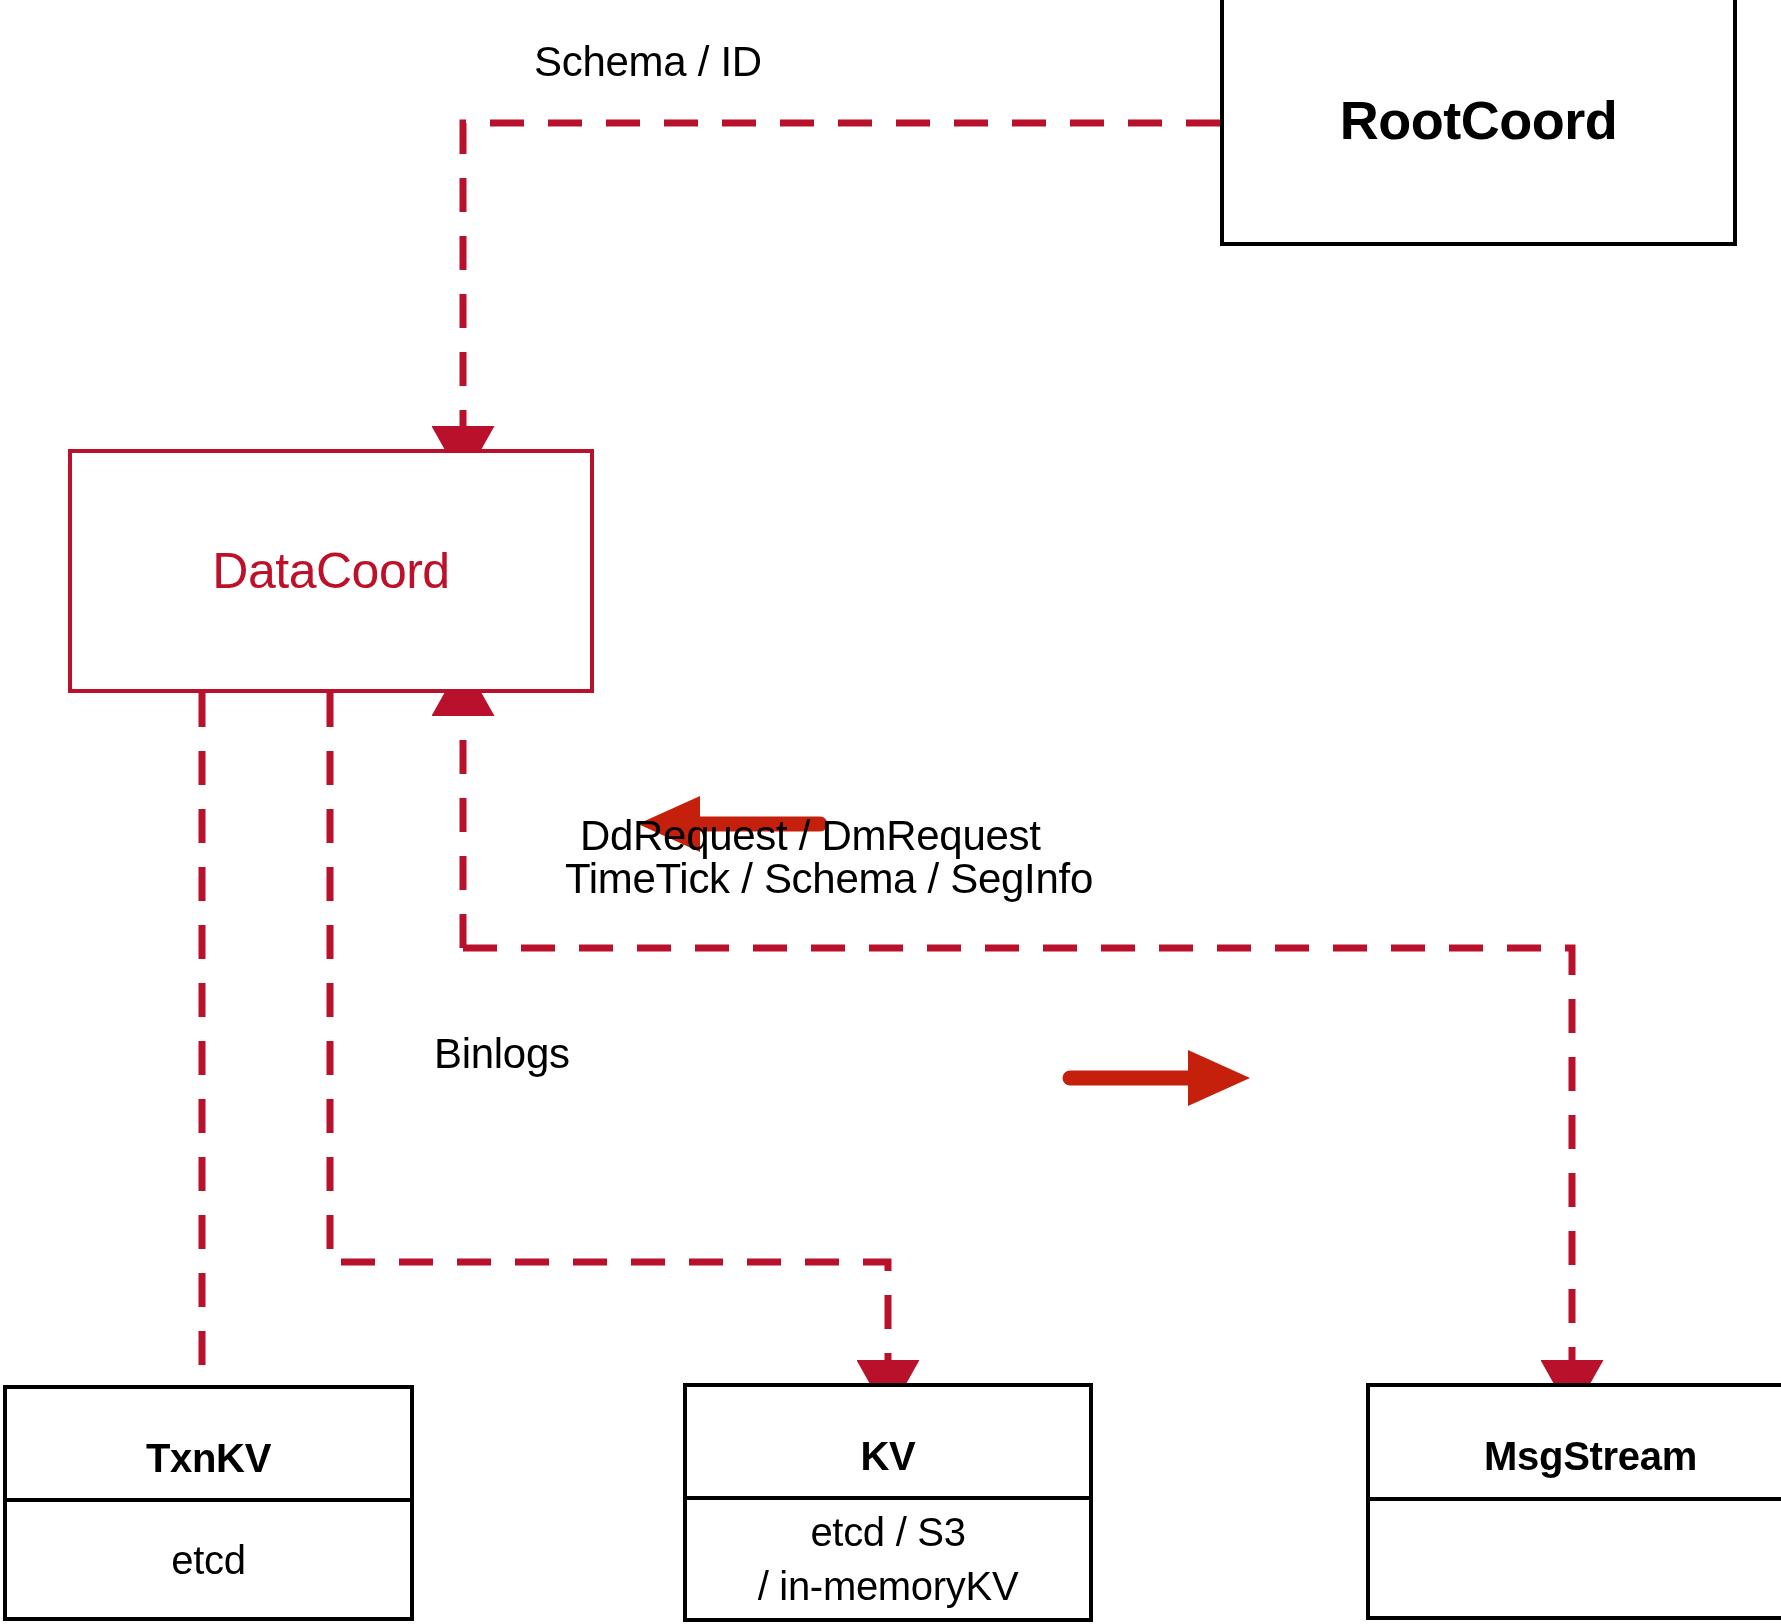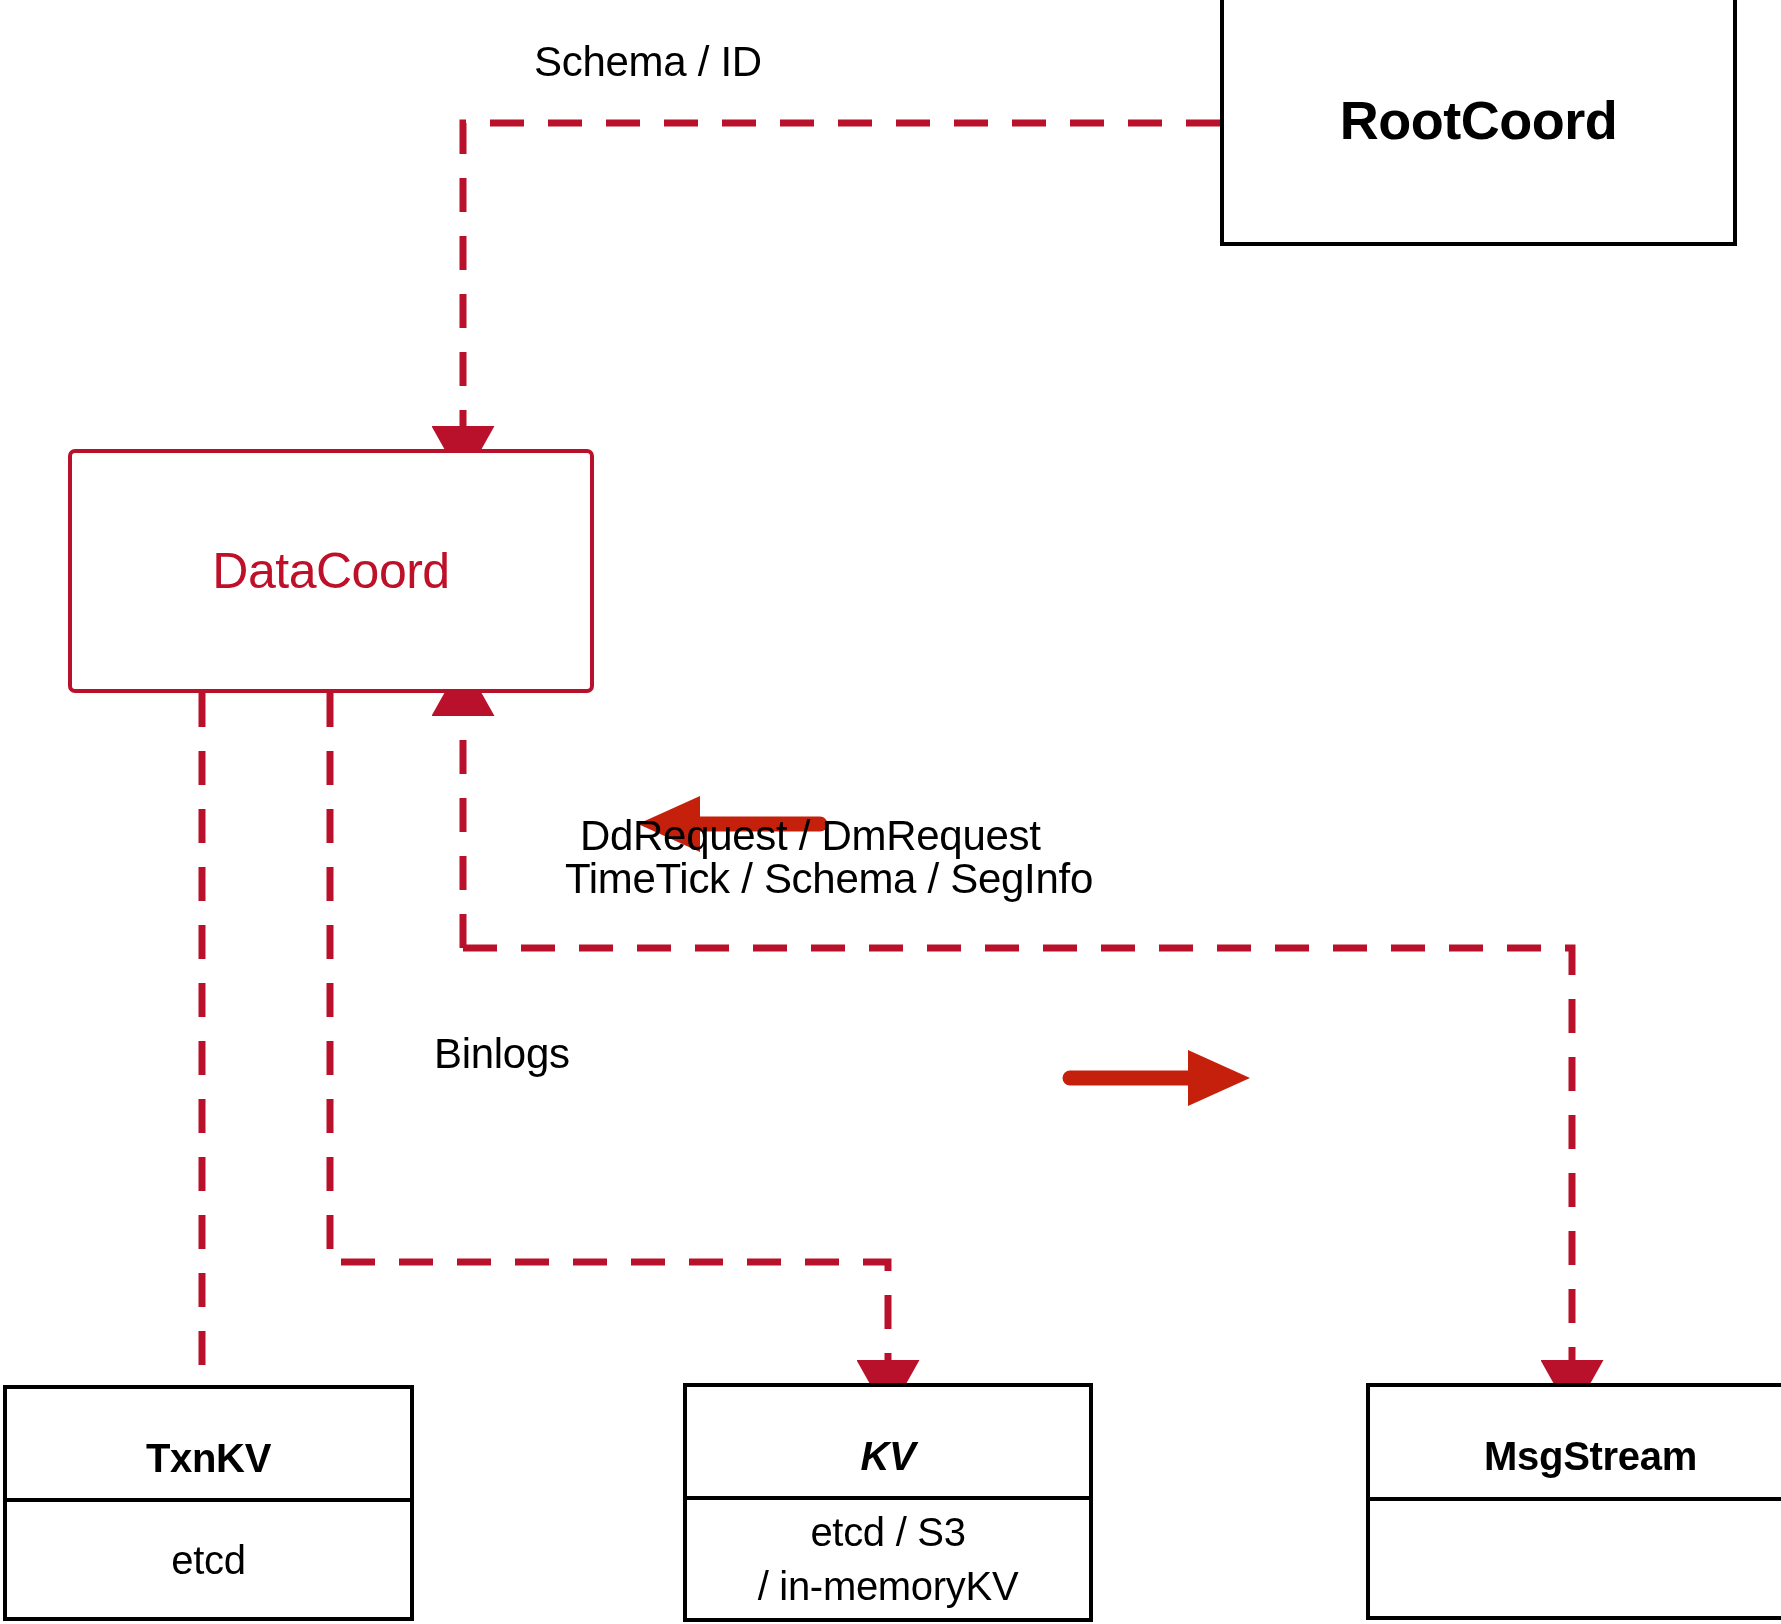--- a/index.html
+++ b/index.html
@@ -141,35 +141,35 @@
   <div class="edge-label" style="left:580px; top:812px;text-align:right;">DdRequest / DmRequest</div>
 
   <div class="edge-label" style="left:565px; top:855px;">TimeTick / Schema / SegInfo</div>
 
   <div class="edge-label" style="left:434px; top:1030px;">Binlogs</div>
 
   <div class="node node-plain" style="left:1220px; top:-6px; width:517px; height:252px;">
     <span class="node-title">RootCoord</span>
   </div>
 
-  <div class="node node-accent" style="left:68px; top:449px; width:526px; height:244px;border-radius:7px;">
+  <div class="node node-accent" style="left:68px; top:449px; width:526px; height:244px;">
     <span class="node-title">DataCoord</span>
   </div>
 
   <div class="node node-split" style="left:3px; top:1385px; width:411px; height:236px;">
     <div class="hdr" style="height:84px;">
       <span>TxnKV</span>
     </div>
     <div class="body">
       <span>etcd</span>
     </div>
   </div>
 
   <div class="node node-split" style="left:683px; top:1383px; width:410px; height:239px;">
-    <div class="hdr" style="height:84px;font-style:italic;">
+    <div class="hdr" style="height:84px;">
       <span>KV</span>
     </div>
     <div class="body">
       <span>etcd / S3</span>
       <span>/ in-memoryKV</span>
     </div>
   </div>
 
   <div class="node node-split" style="left:1366px; top:1383px; width:449px; height:237px;">
     <div class="hdr" style="height:85px;">

